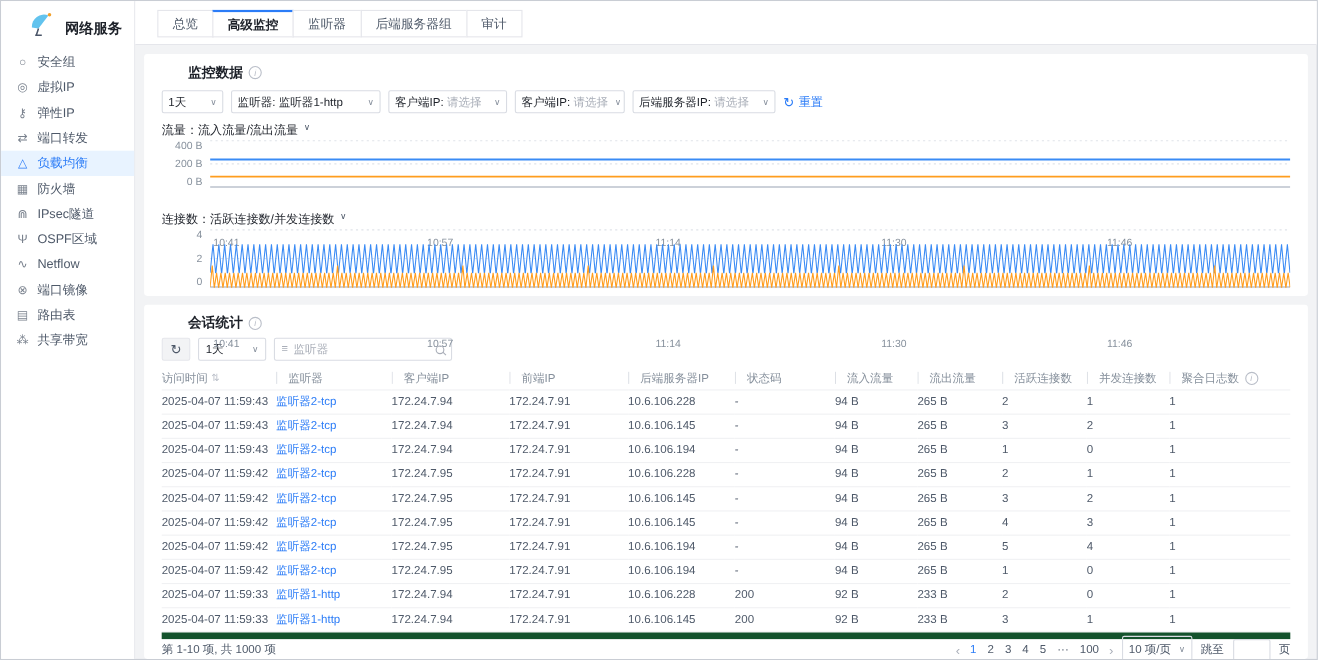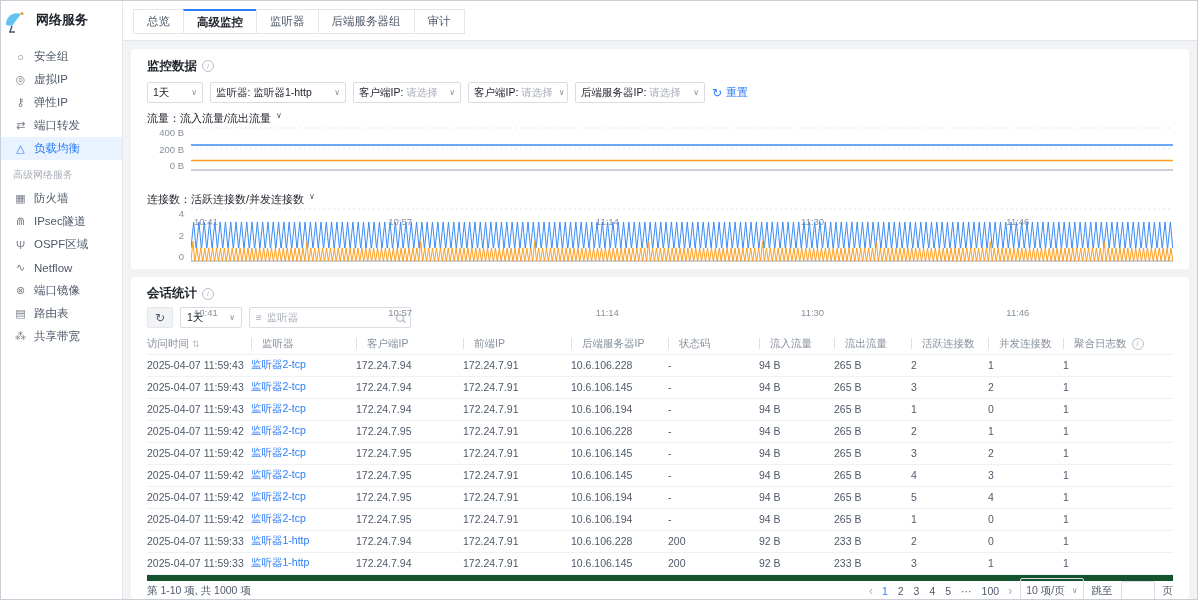--- a/index.html
+++ b/index.html
@@ -2,39 +2,39 @@
 <html><head>
 <meta charset="utf-8">
 <style>
   * { box-sizing: border-box; margin: 0; padding: 0; }
   html,body { width:1200px; height:602px; overflow:hidden; }
   body { font-family:"Liberation Sans","DejaVu Sans",sans-serif; font-size:12px; color:#4e5969; background:#fff; }
   .frame { width:1198px; height:600px; border:1px solid #c9cdd4; display:flex; background:#f2f3f5; }
 
   
   .sidebar { width:122px; background:#fff; border-right:1px solid #e5e6eb; flex-shrink:0; }
-  .logo-row { display:flex; align-items:flex-start; gap:8px; padding:10px 0 10px 1px; }
+  .logo-row { display:flex; align-items:flex-end; gap:8px; padding:10px 0 10px 24px; }
   .logo-title { font-size:13px; font-weight:bold; color:#1d2129; }
   .group-label { font-size:10px; color:#a9aeb8; padding:8px 0 5px 12px; }
   .nav-item { display:flex; align-items:center; gap:7px; height:23px; padding-left:13px; cursor:pointer; color:#4e5969; }
   .nav-item .nav-icon { width:13px; font-size:11px; color:#7a828e; text-align:center; }
   .nav-item.active { background:#e8f3ff; color:#2b7cf7; }
   .nav-item.active .nav-icon { color:#2b7cf7; }
   .nav-label { font-size:11.5px; white-space:nowrap; }
 
   
   .main { flex:1; display:flex; flex-direction:column; min-width:0; }
   .tabbar { background:#fff; height:40px; display:flex; align-items:flex-start; padding:8px 0 0 10px; border-bottom:1px solid #e5e6eb; }
   .tab { display:inline-flex; align-items:center; height:25px; padding:0 13px; border:1px solid #e5e6eb; margin-left:-1px; font-size:11.5px; color:#4e5969; background:#fff; cursor:pointer; white-space:nowrap; }
-  .tab:first-child { margin-left:0; }
+  .tab:first-child { margin-left:10px; }
   .tab.active { border-top:2px solid #2b7cf7; font-weight:bold; color:#1d2129; }
   .content { flex:1; padding:8px; overflow:hidden; }
 
   .card { background:#fff; border-radius:3px; padding:8px 16px 0 16px; }
-  .card-title-row { display:flex; align-items:center; height:18px; }
+  .card-title-row { display:flex; align-items:center; height:18px;margin-left:24px; }
   .card-title { font-size:12.5px; font-weight:bold; color:#1d2129; }
   .info-i { display:inline-flex; width:12px; height:12px; border:1px solid #b9bec8; border-radius:50%; color:#b9bec8; font-size:8px; align-items:center; justify-content:center; margin-left:5px; font-style:italic; }
 
   
   .card.monitor { height:220px; margin-bottom:8px; }
   .filter-row { display:flex; align-items:center; gap:7px; margin-top:7px; height:21px; }
   .fbox { display:flex; align-items:center; height:21px; border:1px solid #d9dce3; border-radius:2px; background:#fff; padding:0 5px; font-size:10.5px; gap:3px; white-space:nowrap; overflow:hidden; cursor:pointer; }
   .fbox .flabel { color:#1d2129; }
   .fbox .fvalue { color:#1d2129; }
   .fbox .fplaceholder { color:#a9aeb8; }
@@ -106,21 +106,20 @@
       <span class="nav-label">弹性IP</span>
     </div>
     <div class="nav-item">
       <span class="nav-icon">⇄</span>
       <span class="nav-label">端口转发</span>
     </div>
     <div class="nav-item active">
       <span class="nav-icon">△</span>
       <span class="nav-label">负载均衡</span>
     </div>
-    <div class="group-label">高级网络服务</div>
     <div class="nav-item">
       <span class="nav-icon">▦</span>
       <span class="nav-label">防火墙</span>
     </div>
     <div class="nav-item">
       <span class="nav-icon">⋒</span>
       <span class="nav-label">IPsec隧道</span>
     </div>
     <div class="nav-item">
       <span class="nav-icon">Ψ</span>

